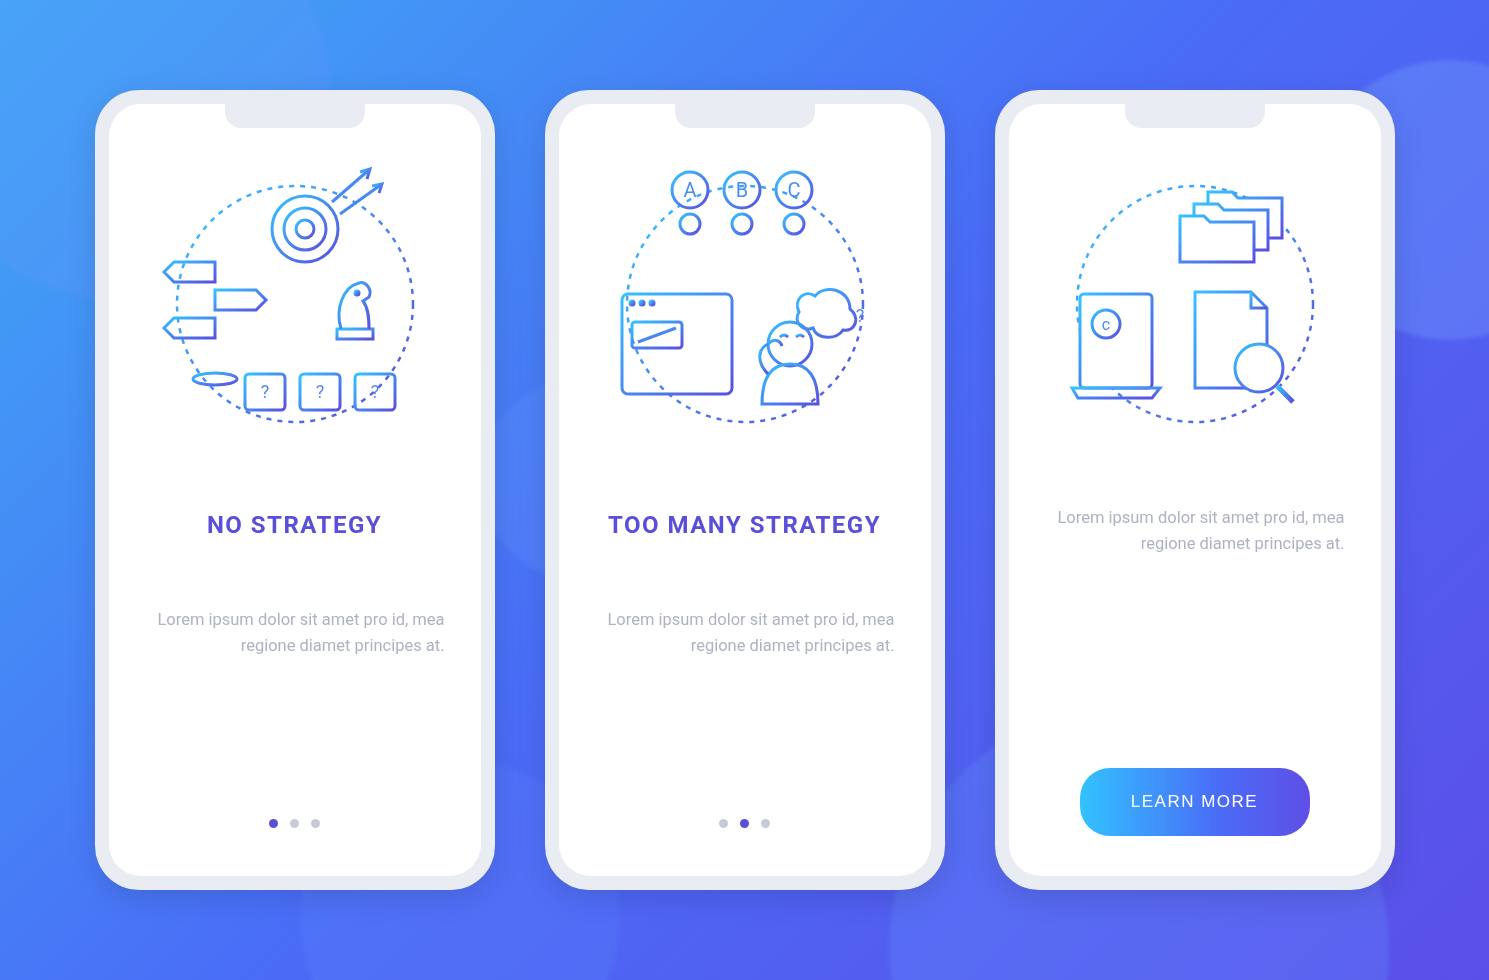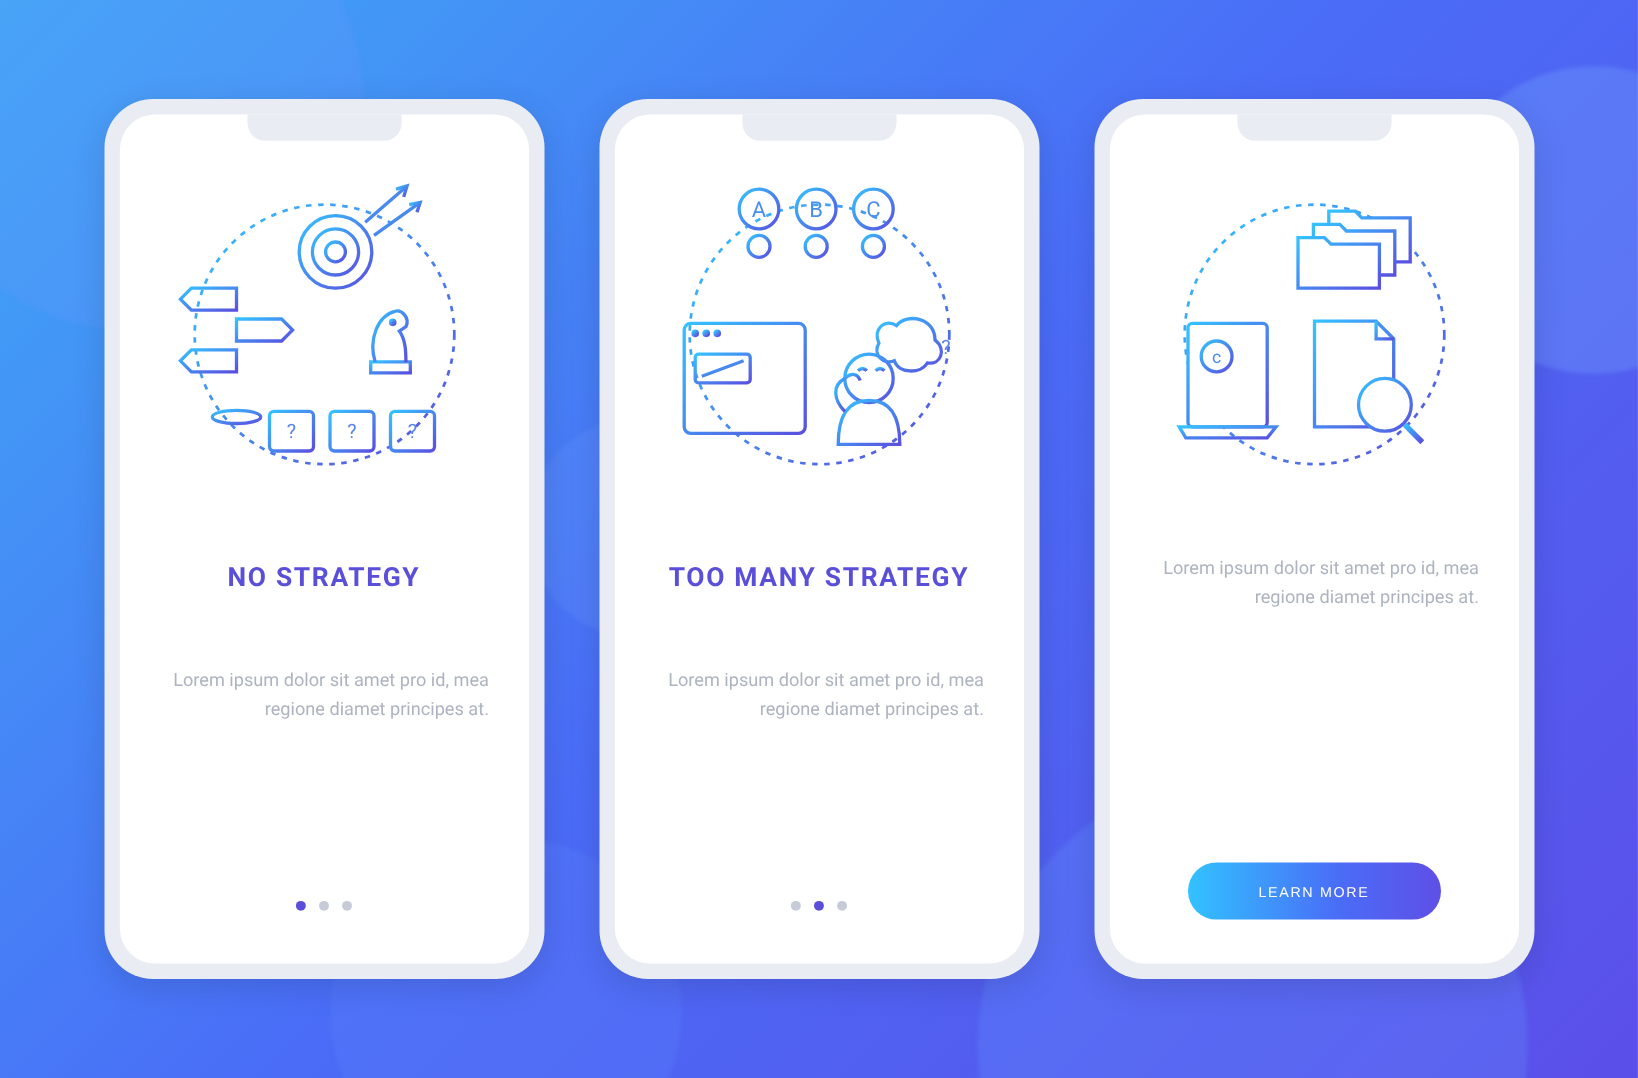--- a/index.html
+++ b/index.html
@@ -95,26 +95,26 @@
     border-radius: 50%;
     background: #c7cbd8;
   }
   .dot.active {
     background: #5a4fd8;
   }
   .cta {
     margin-top: auto;
     margin-bottom: 10px;
     width: 230px;
-    height: 52px;
+    height: 68px;
     border: none;
     border-radius: 30px;
     background: linear-gradient(90deg, #32c2ff 0%, #4a6cf7 60%, #5f4fe6 100%);
     color: #fff;
-    font-size: 13px;
+    font-size: 17px;
     letter-spacing: 1.5px;
     font-weight: 500;
     cursor: pointer;
   }
   svg { overflow: visible; }
 </style>
 </head>
 <body>
 
 <div class="bg-blob blob1"></div>

